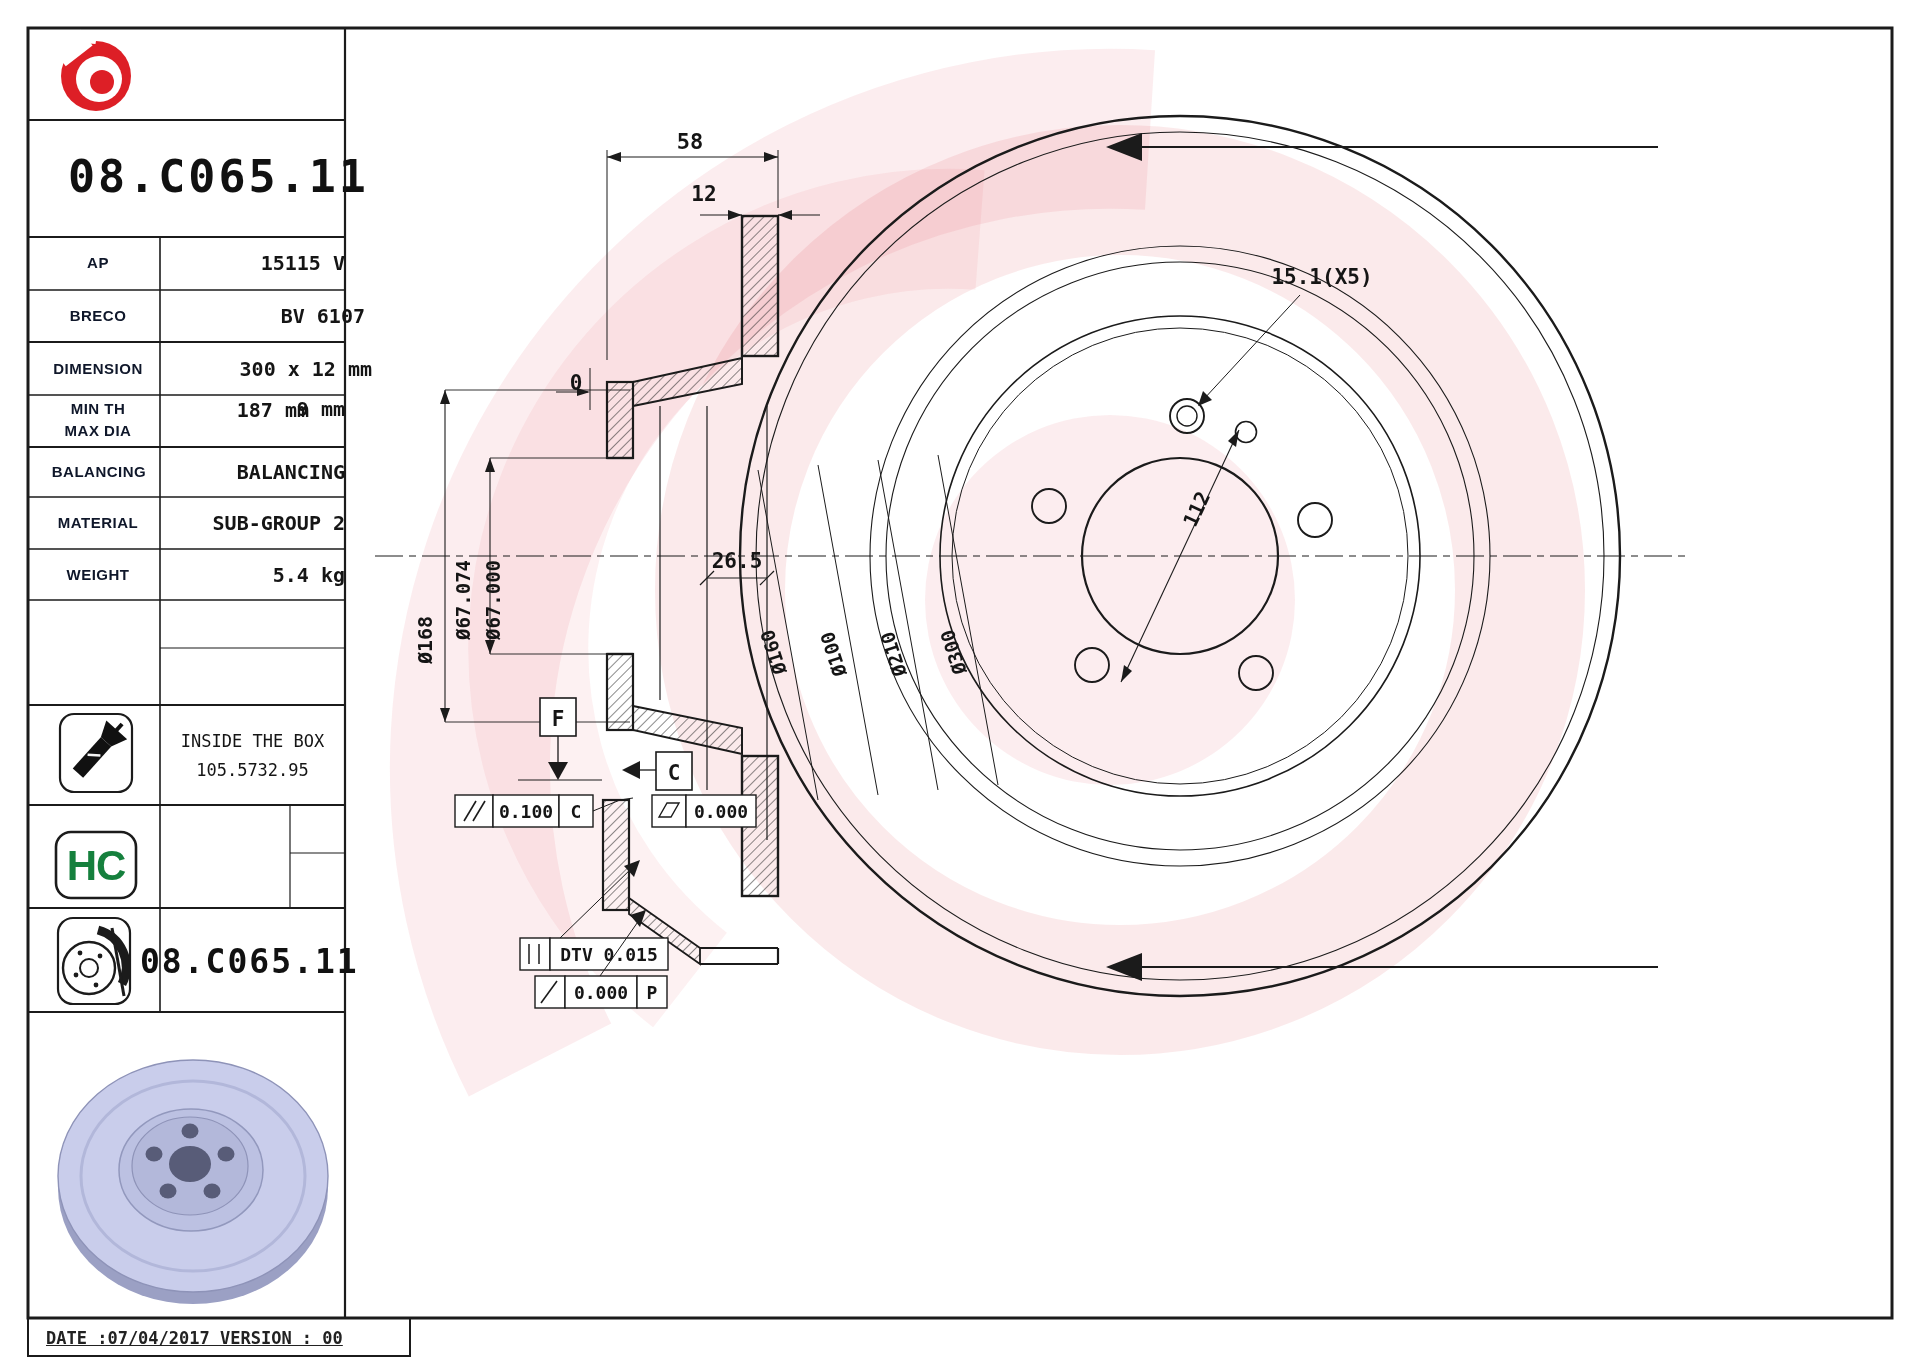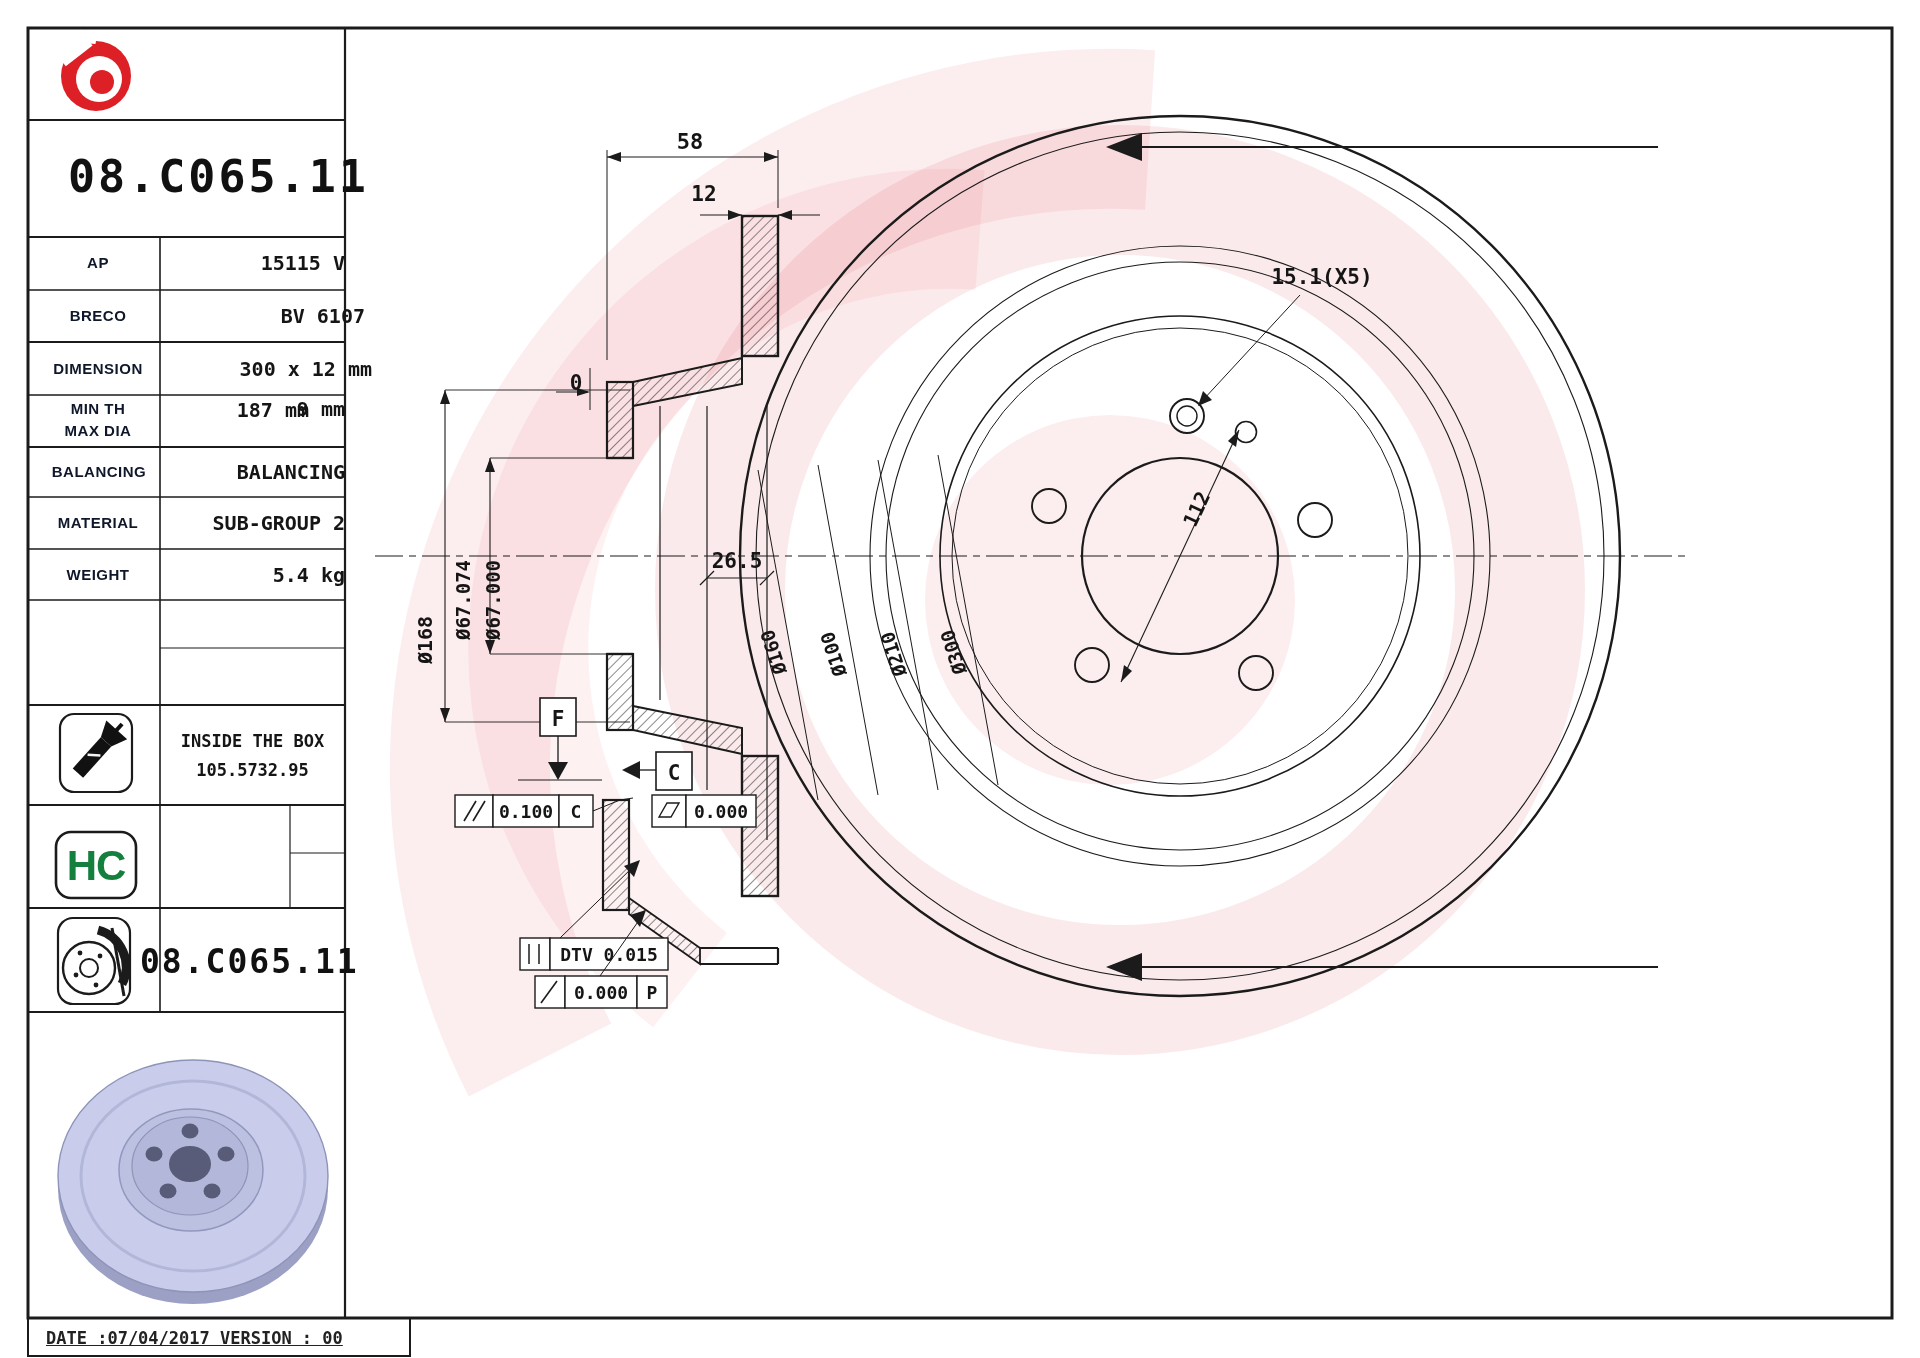--- a/index.html
+++ b/index.html
@@ -8,21 +8,21 @@
   #art{position:absolute;left:0;top:0;width:1920px;height:1358px;}
   .abs{position:absolute;}
   .cell-label{font-family:"Liberation Sans",sans-serif;font-weight:bold;font-size:15px;
               letter-spacing:.5px;color:#0f172a;text-align:center;}
   .cell-value{font-family:"DejaVu Sans Mono",monospace;font-weight:bold;font-size:20px;
               color:#151515;text-align:right;}
   .pn-big{font-family:"DejaVu Sans Mono",monospace;font-weight:bold;font-size:45px;
           letter-spacing:3px;color:#111;}
   .pn-mid{font-family:"DejaVu Sans Mono",monospace;font-weight:bold;font-size:33px;
           letter-spacing:2px;color:#111;}
-  .box-text{font-family:"DejaVu Sans Mono",monospace;font-weight:bold;font-size:17px;
+  .box-text{font-family:"DejaVu Sans Mono",monospace;font-weight:normal;font-size:17px;
             color:#151515;text-align:center;line-height:29px;}
   .brand-text{font-family:"Liberation Sans",sans-serif;font-weight:bold;font-size:52px;
               letter-spacing:-2px;color:#dd1f26;}
   .hc-text{font-family:"Liberation Sans",sans-serif;font-weight:bold;font-size:42px;
            letter-spacing:-1px;color:#15803d;}
   .footer-text{font-family:"DejaVu Sans Mono",monospace;font-weight:bold;font-size:17px;color:#222;}
 </style>
 </head>
 <body>
 

